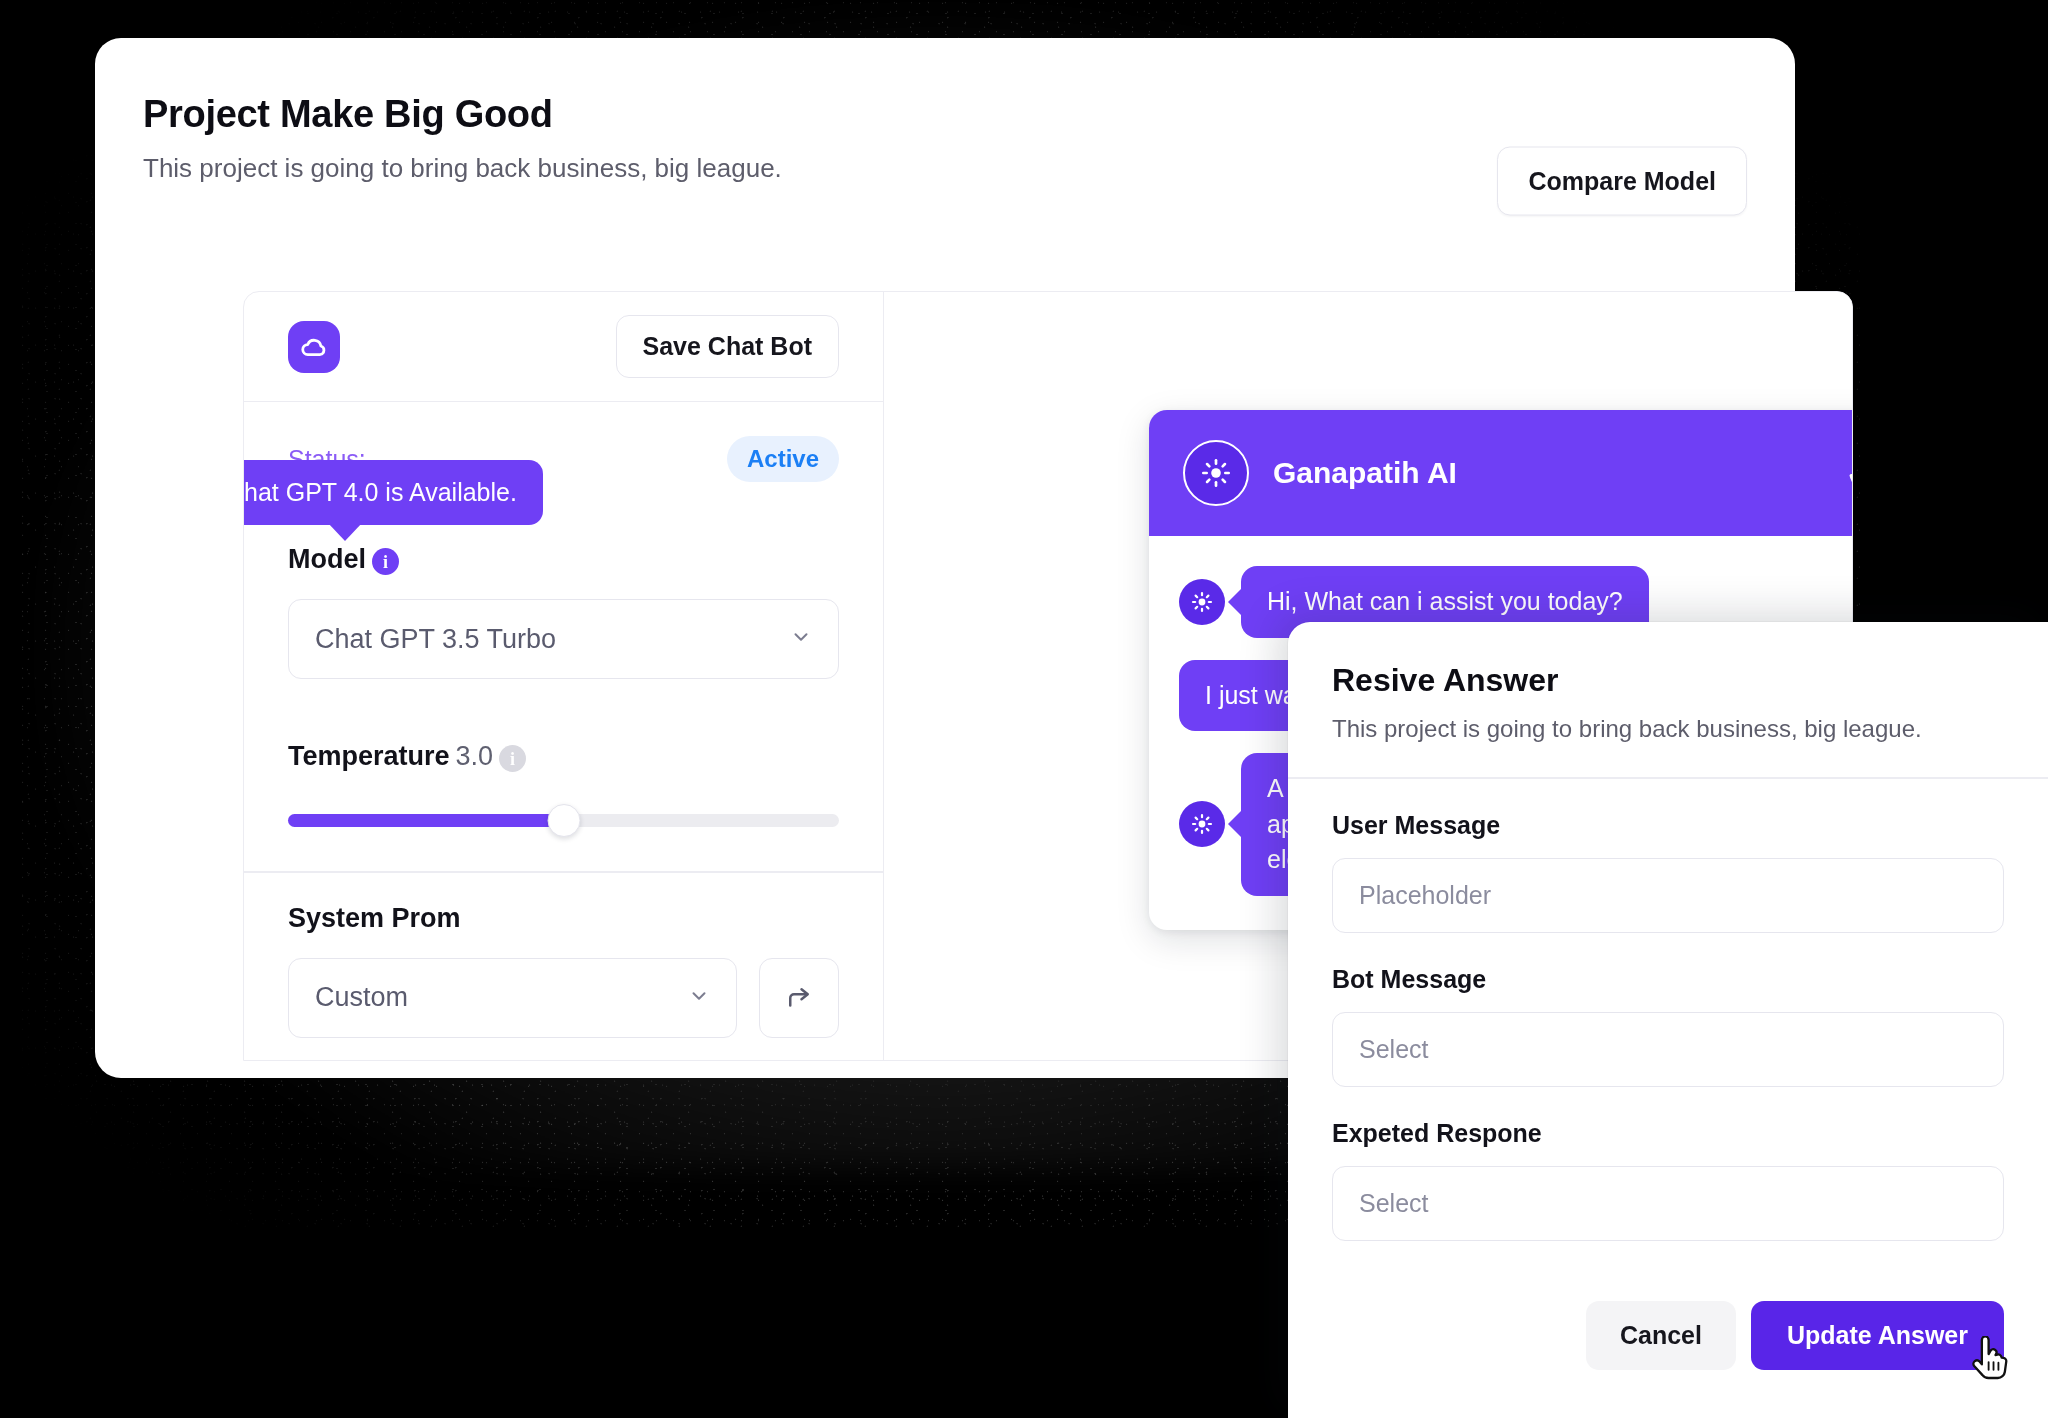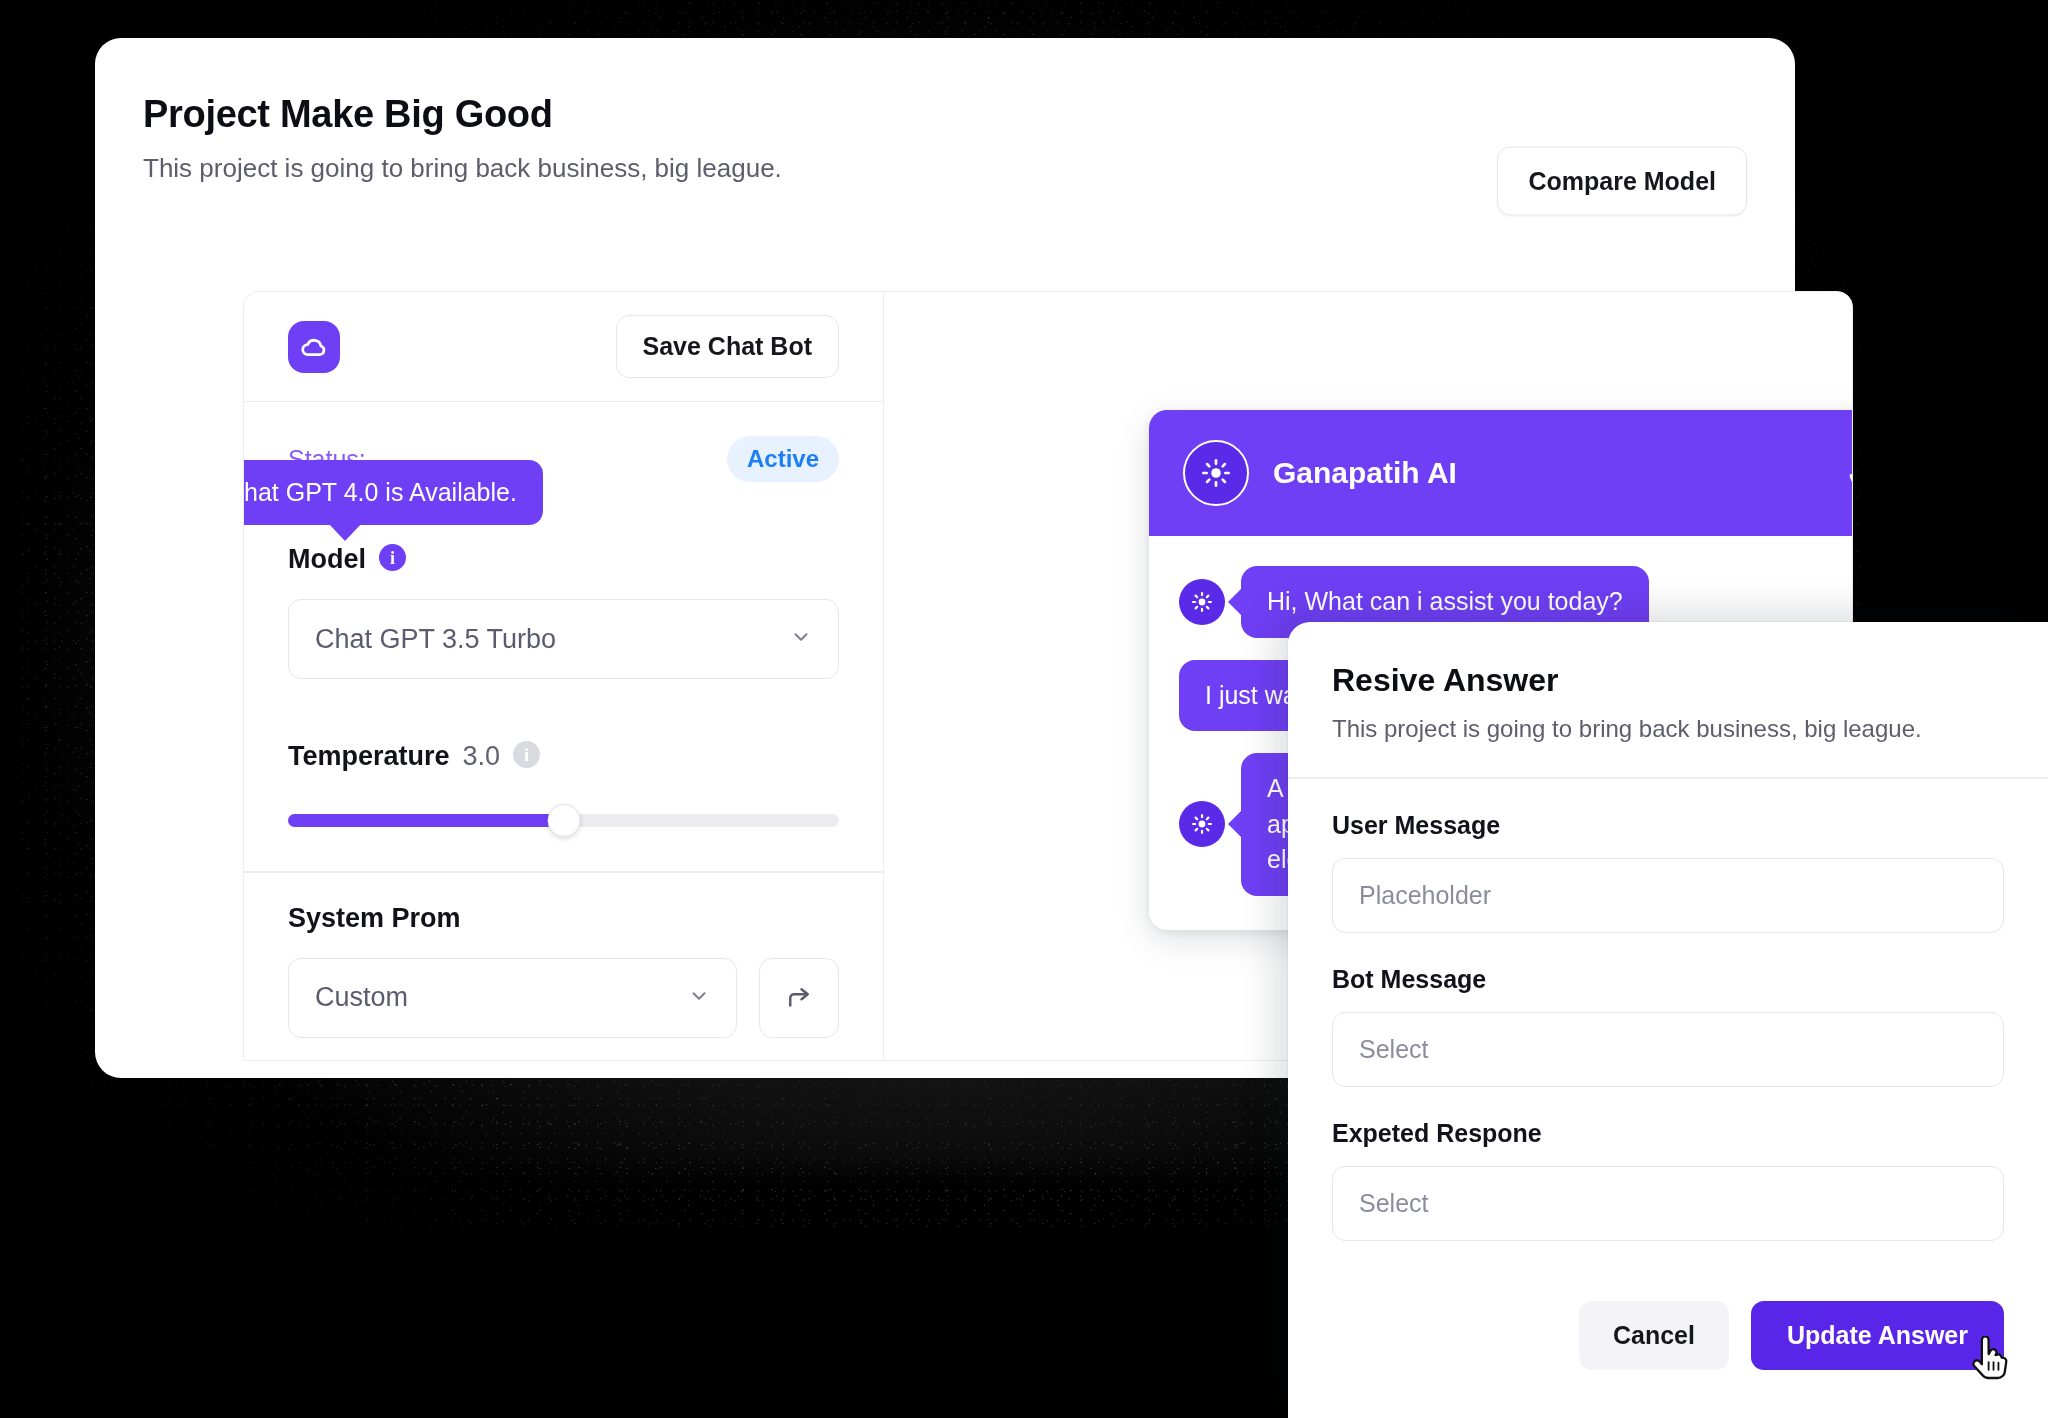--- a/index.html
+++ b/index.html
@@ -91,21 +91,21 @@
   }
 
   .lp-body { padding: 34px 44px 0 44px; position: relative; }
   .status-row { display: flex; align-items: center; justify-content: space-between; }
   .status-label { font-size: 25px; color: #8b5cf6; }
   .badge-active {
     background: #e8f1fe; color: #1b7ff5; font-size: 24px; font-weight: 700;
     padding: 9px 20px; border-radius: 999px;
   }
 
-  .field-label-row { display: flex; align-items: flex-start; gap: 13px; margin-top: 62px; }
+  .field-label-row { display: flex; align-items: flex-end; gap: 6px; margin-top: 62px; }
   .field-label { font-size: 27px; font-weight: 700; color: #12121a; }
   .field-value-inline { font-size: 27px; font-weight: 400; color: #5f6070; }
   .info-dot {
     width: 27px; height: 27px; border-radius: 50%; background: #6f3ff5;
     display: inline-flex; align-items: center; justify-content: center;
     color: #fff; font-size: 18px; font-weight: 700; font-family: "Liberation Serif", serif;
     line-height: 1;
   }
   .info-dot.grey { background: #d9d9e0; color: #fff; }
 
@@ -207,21 +207,21 @@
   .ov-divider { height: 1.5px; background: #ececf2; margin: 34px -44px 0 -44px; }
   .ov-label { font-size: 25px; font-weight: 700; color: #12121a; margin-top: 32px; }
   .ov-input {
     margin-top: 18px; height: 75px; border: 1.5px solid #e6e6ee; border-radius: 13px;
     display: flex; align-items: center; padding: 0 26px;
     font-size: 25px; color: #8b8c9e; background: #fff; cursor: text;
     width: 100%; font-family: "Liberation Sans", sans-serif;
   }
   .ov-input::placeholder { color: #8b8c9e; }
   .ov-actions {
-    position: absolute; right: 44px; bottom: 48px; display: flex; align-items: center; gap: 22px;
+    position: absolute; right: 44px; bottom: 48px; display: flex; align-items: center; gap: 15px;
   }
   .btn-cancel {
     padding: 20px 34px; font-size: 25px; font-weight: 700; color: #16161d;
     background: #f4f4f6; border: none; border-radius: 13px; cursor: pointer;
   }
   .btn-update {
     padding: 20px 36px; font-size: 25px; font-weight: 700; color: #fff;
     background: #5925e8; border: none; border-radius: 13px; cursor: pointer; position: relative;
   }
   .cursor-hand { position: absolute; right: -4px; bottom: -18px; }

